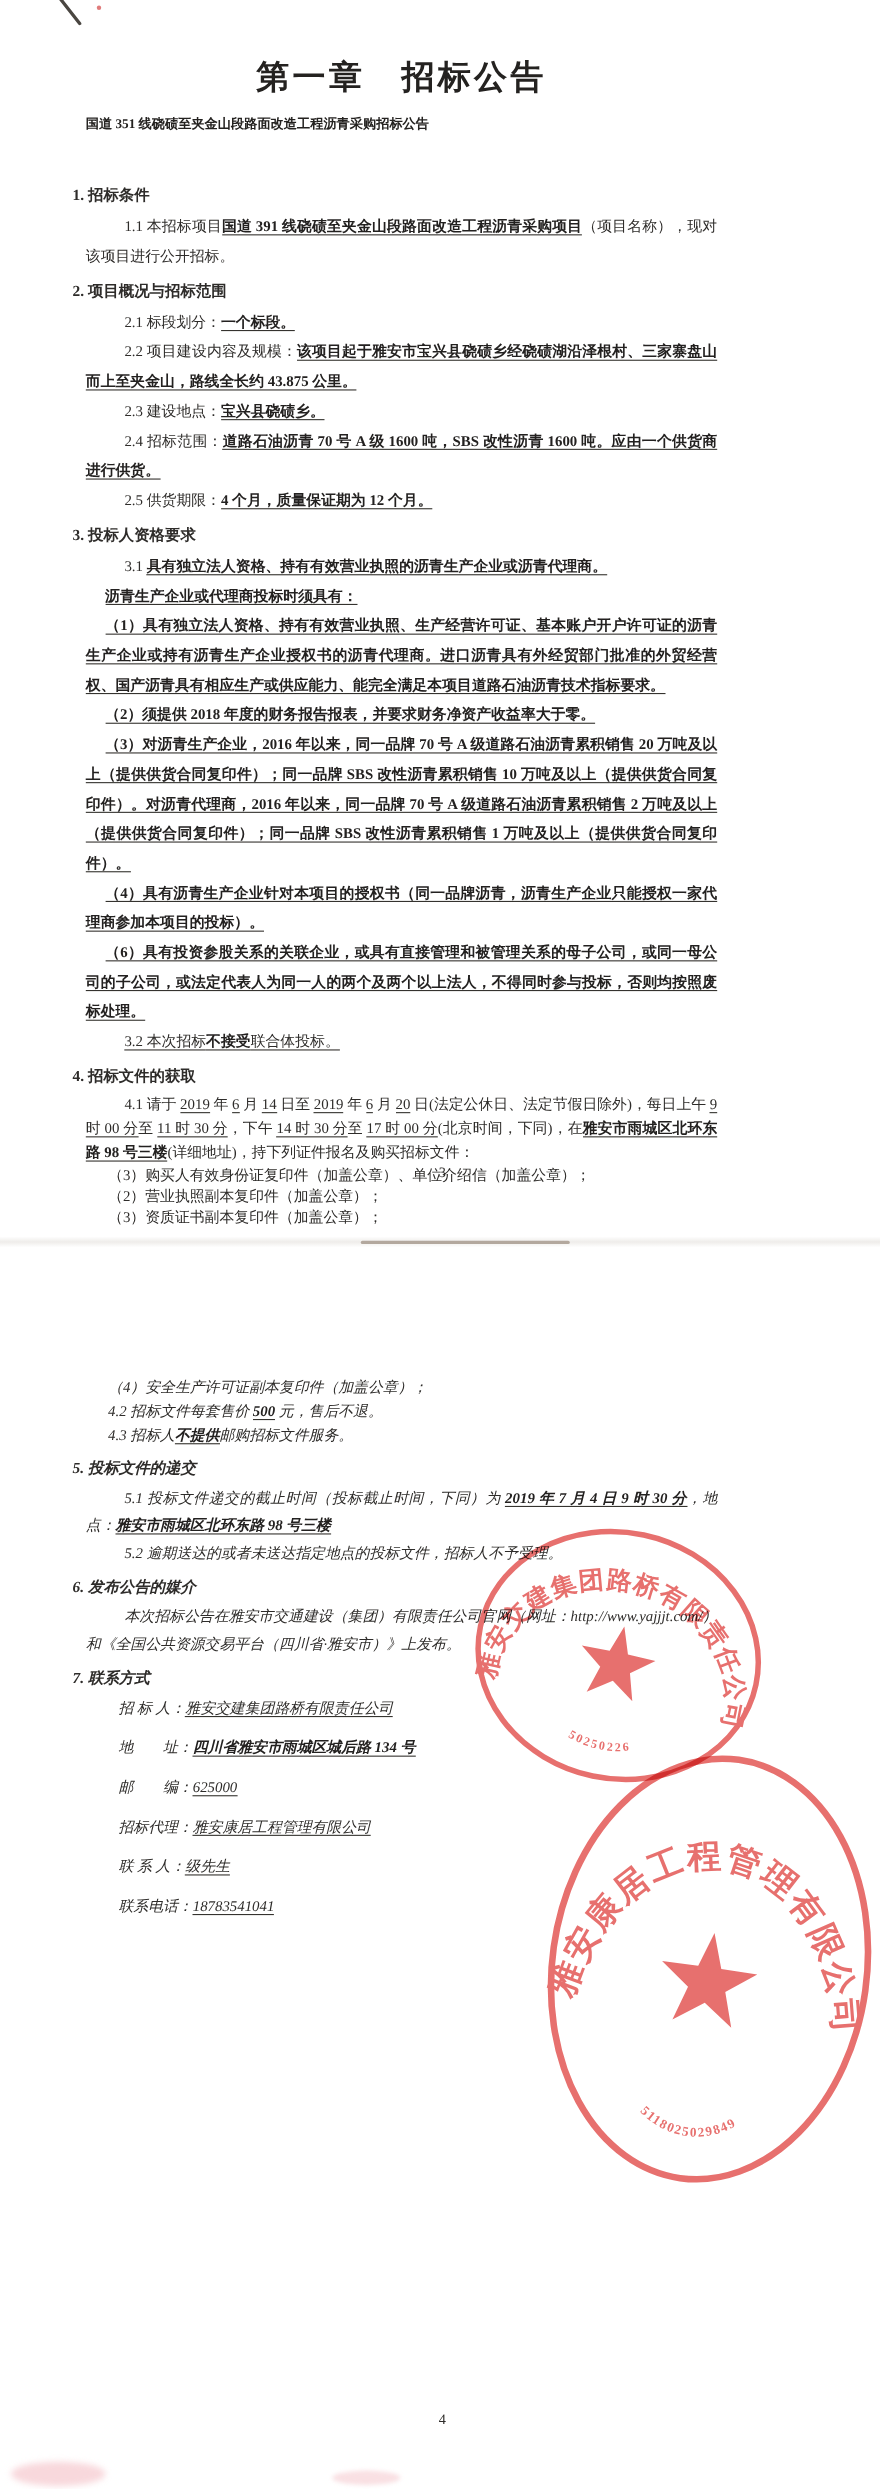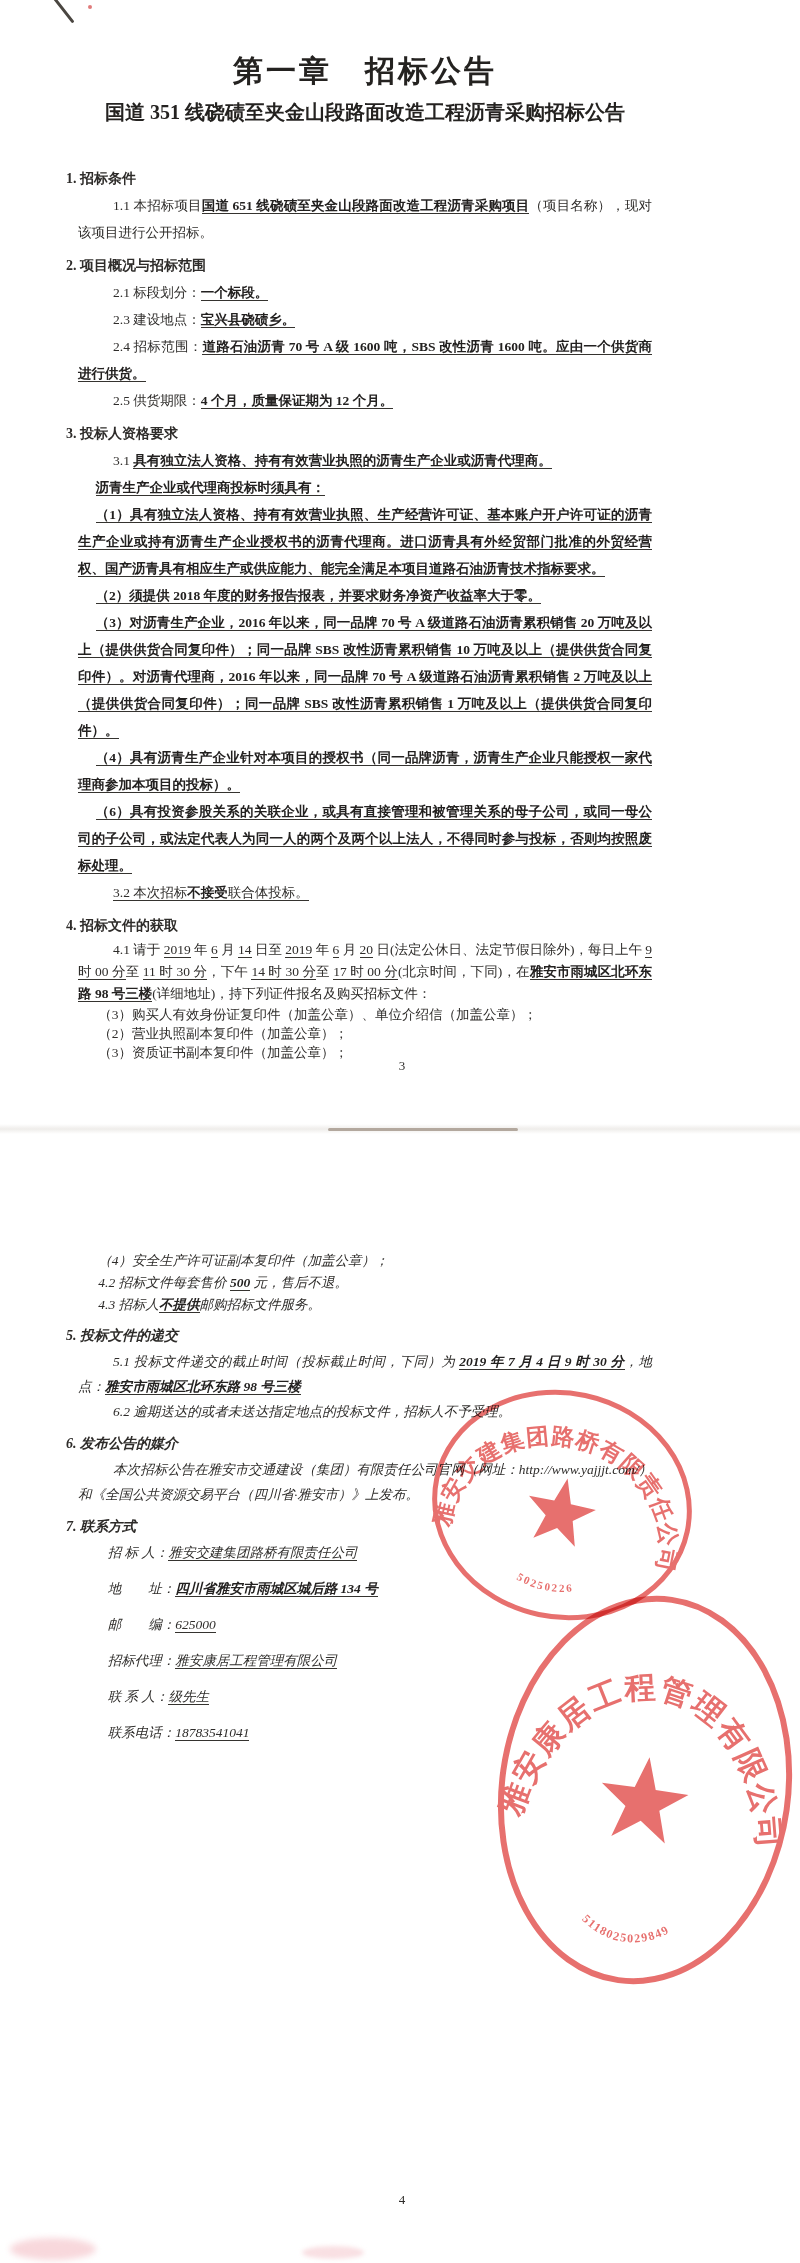--- a/index.html
+++ b/index.html
@@ -11,21 +11,21 @@
   }
   .page{position:absolute;left:0;width:704px;box-sizing:border-box;overflow:hidden;}
   #page1{top:0;height:1130px;padding:44px 52px 0 78px;}
   #page2{top:1176px;height:1133px;padding:74px 52px 0 78px;font-style:italic;}
 
   .title{
     text-align:center;font-size:30px;font-weight:bold;letter-spacing:3px;
     line-height:54px;margin:0;color:#242220;
   }
   .subtitle{
-    text-align:center;font-size:20px;font-weight:bold;line-height:28px;margin:0;color:#242220;
+    font-size:12px;font-weight:bold;line-height:28px;margin:0;color:#242220;
   }
 
   .bl{font-size:13.5px;line-height:27px;text-align:justify;}
   .sec{font-weight:bold;font-size:14px;line-height:26px;margin-left:-12px;margin-top:7px;}
   #body1 .sec:first-child{margin-top:40px;}
   .para{text-indent:2.6em;}
   .item{text-indent:1.3em;}
   .para4{text-indent:2.6em;line-height:22px;}
   .list{text-indent:1.5em;line-height:19px;}
   #page2 .list{line-height:22px;}
@@ -81,23 +81,24 @@
 <div class="divider-band"></div>
 <div class="divider-line"></div>
 <div class="pink-smudge1"></div>
 <div class="pink-smudge2"></div>
 
 <div class="page" id="page1">
   <div class="title">第一章　招标公告</div>
   <div class="subtitle">国道 351 线硗碛至夹金山段路面改造工程沥青采购招标公告</div>
   <div id="body1">
       <div class="bl sec"><span>1. 招标条件</span></div>
-      <div class="bl para"><span>1.1 本招标项目</span><span class="u b">国道 651 线硗碛至夹金山段路面改造工程沥青采购项目</span><span>（项目名称），现对该项目进行公开招标。</span></div>
+      <div class="bl para"><span>1.1 本招标项目</span><span class="u b">国道 391 线硗碛至夹金山段路面改造工程沥青采购项目</span><span>（项目名称），现对该项目进行公开招标。</span></div>
       <div class="bl sec"><span>2. 项目概况与招标范围</span></div>
       <div class="bl para"><span>2.1 标段划分：</span><span class="u b">一个标段。</span></div>
+      <div class="bl para"><span>2.2 项目建设内容及规模：</span><span class="u b">该项目起于雅安市宝兴县硗碛乡经硗碛湖沿泽根村、三家寨盘山而上至夹金山，路线全长约 43.875 公里。</span></div>
       <div class="bl para"><span>2.3 建设地点：</span><span class="u b">宝兴县硗碛乡。</span></div>
       <div class="bl para"><span>2.4 招标范围：</span><span class="u b">道路石油沥青 70 号 A 级 1600 吨，SBS 改性沥青 1600 吨。应由一个供货商进行供货。</span></div>
       <div class="bl para"><span>2.5 供货期限：</span><span class="u b">4 个月，质量保证期为 12 个月。</span></div>
       <div class="bl sec"><span>3. 投标人资格要求</span></div>
       <div class="bl para"><span>3.1 </span><span class="u b">具有独立法人资格、持有有效营业执照的沥青生产企业或沥青代理商。</span></div>
       <div class="bl item"><span class="u b">沥青生产企业或代理商投标时须具有：</span></div>
       <div class="bl item"><span class="u b">（1）具有独立法人资格、持有有效营业执照、生产经营许可证、基本账户开户许可证的沥青生产企业或持有沥青生产企业授权书的沥青代理商。进口沥青具有外经贸部门批准的外贸经营权、国产沥青具有相应生产或供应能力、能完全满足本项目道路石油沥青技术指标要求。</span></div>
       <div class="bl item"><span class="u b">（2）须提供 2018 年度的财务报告报表，并要求财务净资产收益率大于零。</span></div>
       <div class="bl item"><span class="u b">（3）对沥青生产企业，2016 年以来，同一品牌 70 号 A 级道路石油沥青累积销售 20 万吨及以上（提供供货合同复印件）；同一品牌 SBS 改性沥青累积销售 10 万吨及以上（提供供货合同复印件）。对沥青代理商，2016 年以来，同一品牌 70 号 A 级道路石油沥青累积销售 2 万吨及以上（提供供货合同复印件）；同一品牌 SBS 改性沥青累积销售 1 万吨及以上（提供供货合同复印件）。</span></div>
       <div class="bl item"><span class="u b">（4）具有沥青生产企业针对本项目的授权书（同一品牌沥青，沥青生产企业只能授权一家代理商参加本项目的投标）。</span></div>
@@ -112,21 +113,21 @@
 </div>
 <div class="pagenum" id="pagenum1">3</div>
 
 <div class="page" id="page2">
   <div id="body2">
       <div class="bl list"><span>（4）安全生产许可证副本复印件（加盖公章）；</span></div>
       <div class="bl list"><span>4.2 招标文件每套售价 </span><span class="u b">500</span><span> 元，售后不退。</span></div>
       <div class="bl list"><span>4.3 招标人</span><span class="u b">不提供</span><span>邮购招标文件服务。</span></div>
       <div class="bl sec"><span>5. 投标文件的递交</span></div>
       <div class="bl para"><span>5.1 投标文件递交的截止时间（投标截止时间，下同）为 </span><span class="u b">2019 年 7 月 4 日 9 时 30 分</span><span>，地点：</span><span class="u b">雅安市雨城区北环东路 98 号三楼</span></div>
-      <div class="bl para"><span>6.2 逾期送达的或者未送达指定地点的投标文件，招标人不予受理。</span></div>
+      <div class="bl para"><span>5.2 逾期送达的或者未送达指定地点的投标文件，招标人不予受理。</span></div>
       <div class="bl sec"><span>6. 发布公告的媒介</span></div>
       <div class="bl para"><span>本次招标公告在雅安市交通建设（集团）有限责任公司官网（网址：http://www.yajjjt.com/）和《全国公共资源交易平台（四川省·雅安市）》上发布。</span></div>
       <div class="bl sec"><span>7. 联系方式</span></div>
       <div class="bl contact"><span>招 标 人：</span><span class="u">雅安交建集团路桥有限责任公司</span></div>
       <div class="bl contact"><span>地　　址：</span><span class="u b">四川省雅安市雨城区城后路 134 号</span></div>
       <div class="bl contact"><span>邮　　编：</span><span class="u">625000</span></div>
       <div class="bl contact"><span>招标代理：</span><span class="u">雅安康居工程管理有限公司</span></div>
       <div class="bl contact"><span>联 系 人：</span><span class="u">级先生</span></div>
       <div class="bl contact"><span>联系电话：</span><span class="u">18783541041</span></div>
     </div>

